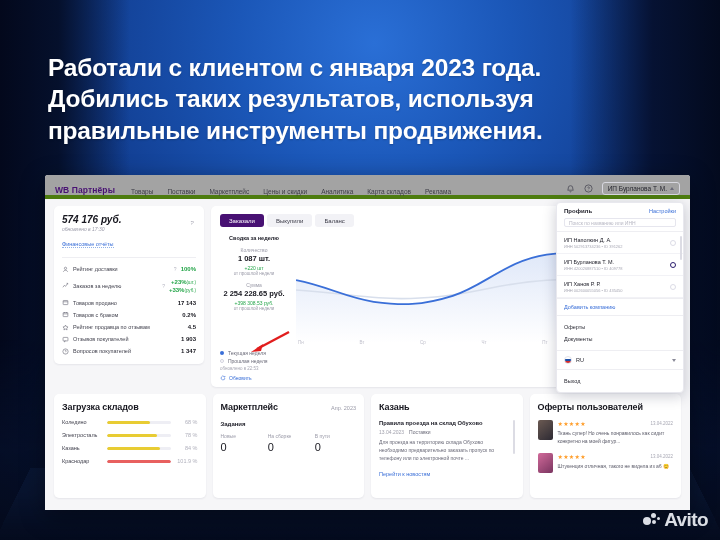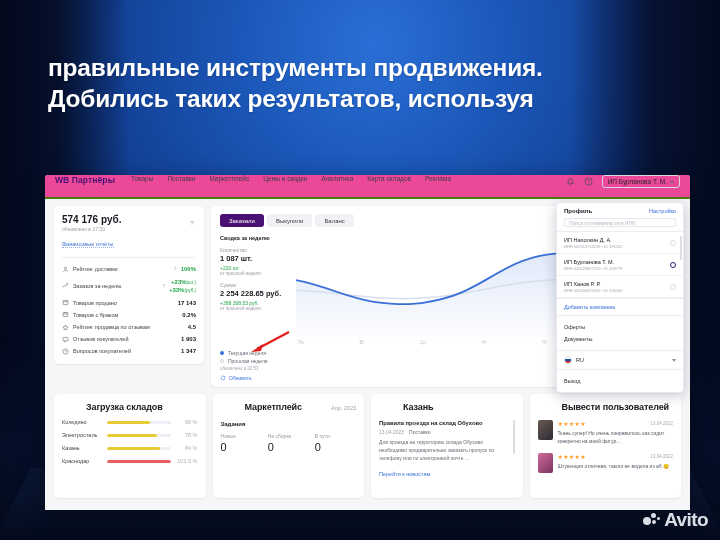--- a/index.html
+++ b/index.html
@@ -60,23 +60,23 @@
   .window {
     position: absolute; left: 45px; top: 175px; width: 645px; height: 335px;
     background: #f6f6f8;
     border-radius: 3px 3px 0 0;
     overflow: hidden;
     box-shadow: 0 6px 24px rgba(0,0,0,.4);
   }
 
   
   .navbar {
-    height: 24px; background: #ec4899;
-    display: flex; align-items: flex-start; padding: 0 10px;
-    border-bottom: 2px solid #4d7c0f;
+    height: 24px; background: #a3a3a3;
+    display: flex; align-items: flex-end; padding: 0 10px;
+    border-bottom: 4px solid #4d7c0f;
   }
   .brand {
     font-size: 8.5px; font-weight: bold; color: #481173;
     margin-right: 16px; letter-spacing: .1px;
   }
   .nav-items { display: flex; gap: 14px; flex: 1; }
   .nav-item { font-size: 6.5px; color: #3d3d46; white-space: nowrap; }
   .nav-right { display: flex; align-items: center; gap: 9px; }
   .ic-bell, .ic-help {
     width: 9px; height: 9px; color: #4a4a55; position: relative;
@@ -96,21 +96,21 @@
   .content { padding: 7px 9px 0 9px; display: flex; gap: 7px; }
 
   .card {
     background: #ffffff; border-radius: 5px;
     box-shadow: 0 1px 2px rgba(20,20,50,.07);
   }
 
   
   .left-col { width: 150px; flex: 0 0 150px; }
   .fin-card { padding: 8px 8px 6px 8px; }
-  .fin-top { display: flex; justify-content: space-between; align-items: center; }
+  .fin-top { display: flex; justify-content: space-between; align-items: center; font-style: italic; }
   .fin-amount { font-size: 10px; font-weight: bold; color: #17171f; }
   .fin-sub { font-size: 5px; color: #9a9aa8; margin-top: 1px; }
   .q-mark {
     width: 8px; height: 8px; border-radius: 50%;
     font-size: 6px; color: #9a9aa8; text-align: center; line-height: 8px;
   }
   .fin-mid { display: flex; justify-content: space-between; align-items: center; margin-top: 7px; }
   .fin-label { font-size: 5.5px; color: #83838f; }
   .fin-zero { font-size: 9px; font-weight: bold; color: #17171f; margin-top: 1px; }
   .btn-withdraw {
@@ -140,21 +140,21 @@
   .chart-card { padding: 8px 9px 6px 9px; height: 100%; position: relative; }
   .tabrow { display: flex; align-items: center; }
   .seg { display: flex; gap: 3px; }
   .tab {
     font-size: 6px; padding: 3.5px 9px; border-radius: 3px;
     background: #f2f2f6; color: #3c3c48; white-space: nowrap;
   }
   .tab.active { background: #481173; color: #ffffff; }
   .seg-right { margin-left: auto; display: flex; gap: 3px; }
   .chart-body { display: flex; gap: 8px; margin-top: 8px; height: 108px; }
-  .sum-col { width: 68px; flex: 0 0 68px; }
+  .sum-col { width: 68px; flex: 0 0 68px; text-align: center; }
   .sum-title { font-size: 5.5px; font-weight: bold; color: #1c1c26; }
   .sum-k { font-size: 5px; color: #9a9aa8; margin-top: 6px; }
   .sum-v { font-size: 7.5px; font-weight: bold; color: #17171f; margin-top: 1px; }
   .sum-d { font-size: 5px; color: #22a447; margin-top: 2px; }
   .sum-d2 { font-size: 4.5px; color: #9a9aa8; }
   .plot { flex: 1; position: relative; }
   .plot svg { width: 100%; height: 100%; display: block; }
   .xaxis {
     position: absolute; left: 0; right: 0; bottom: -2px;
     display: flex; justify-content: space-between;
@@ -209,21 +209,21 @@
     width: 8px; height: 8px; border-radius: 50%; overflow: hidden;
     background: linear-gradient(180deg, #ffffff 0 33%, #1b4fa8 33% 66%, #d42b2b 66% 100%);
     border: .4px solid #e2e2ea; flex: 0 0 8px;
   }
   .dd-lang .lab { font-size: 5.5px; color: #2a2a34; flex: 1; }
   .chev-dn { width: 0; height: 0; border-left: 2.5px solid transparent; border-right: 2.5px solid transparent; border-top: 3px solid #8a8a98; }
 
   
   .bottom { display: flex; gap: 7px; padding: 7px 9px 0 9px; }
   .bcard { flex: 1; padding: 8px; height: 104px; overflow: hidden; }
-  .bcard h3 { font-size: 9px; font-weight: bold; color: #17171f; letter-spacing: -.1px; margin-left: 24px; }
+  .bcard h3 { font-size: 9px; font-weight: bold; color: #17171f; letter-spacing: -.1px; }
   .bhead { display: flex; justify-content: space-between; align-items: baseline; }
   .bdate { font-size: 5.5px; color: #9a9aa8; }
 
   .wh-row { display: flex; align-items: center; gap: 5px; margin-top: 7px; }
   .wh-name { font-size: 5.5px; color: #42424e; width: 40px; flex: 0 0 40px; }
   .wh-bar { flex: 1; height: 3px; border-radius: 2px; background: #eeeef4; position: relative; overflow: hidden; }
   .wh-fill { position: absolute; left: 0; top: 0; height: 100%; border-radius: 2px; background: #e8cc33; }
   .wh-fill.red { background: #e8605f; }
   .wh-val { font-size: 5.5px; color: #b0b0bc; width: 22px; flex: 0 0 22px; text-align: right; }
 
@@ -273,22 +273,23 @@
 <div class="stage">
   <div class="bg-base"></div>
   <div class="bg-dark-left"></div>
   <div class="bg-dark-right"></div>
   <div class="laptop-base">
     <div class="laptop-keys"></div>
   </div>
   <div class="bg-bottom"></div>
 
   <div class="headline">
+    <div>Работали с клиентом с января 2023 года.</div>
+    <div>Добились таких результатов, используя</div>
     <div>правильные инструменты продвижения.</div>
-    <div>Добились таких результатов, используя</div>
   </div>
 
   <div class="window">
 
     <div class="navbar">
       <div class="brand">WB Партнёры</div>
       <div class="nav-items">
         <div class="nav-item">Товары</div>
         <div class="nav-item">Поставки</div>
         <div class="nav-item">Маркетплейс</div>
@@ -552,21 +553,21 @@
           <div class="news-t">Правила проезда на склад Обухово</div>
           <div class="news-m">
             <span>13.04.2023</span><b>Поставки</b>
           </div>
           <div class="news-b">Для проезда на территорию склада Обухово необходимо предварительно заказать пропуск по телефону или по электронной почте ...</div>
         </div>
         <a class="news-link">Перейти к новостям</a>
       </div>
 
       <div class="card bcard">
-        <h3>Вывести пользователей</h3>
+        <h3>Оферты пользователей</h3>
         <div class="rv-item">
           <div class="rv-thumb"></div>
           <div class="rv-body">
             <div class="rv-top">
               <span class="stars">★★★★★</span>
               <span class="rv-date">13.04.2022</span>
             </div>
             <div class="rv-txt">Ткань супер! Но очень понравилось как сидит конкретно на моей фигур...</div>
           </div>
         </div>

